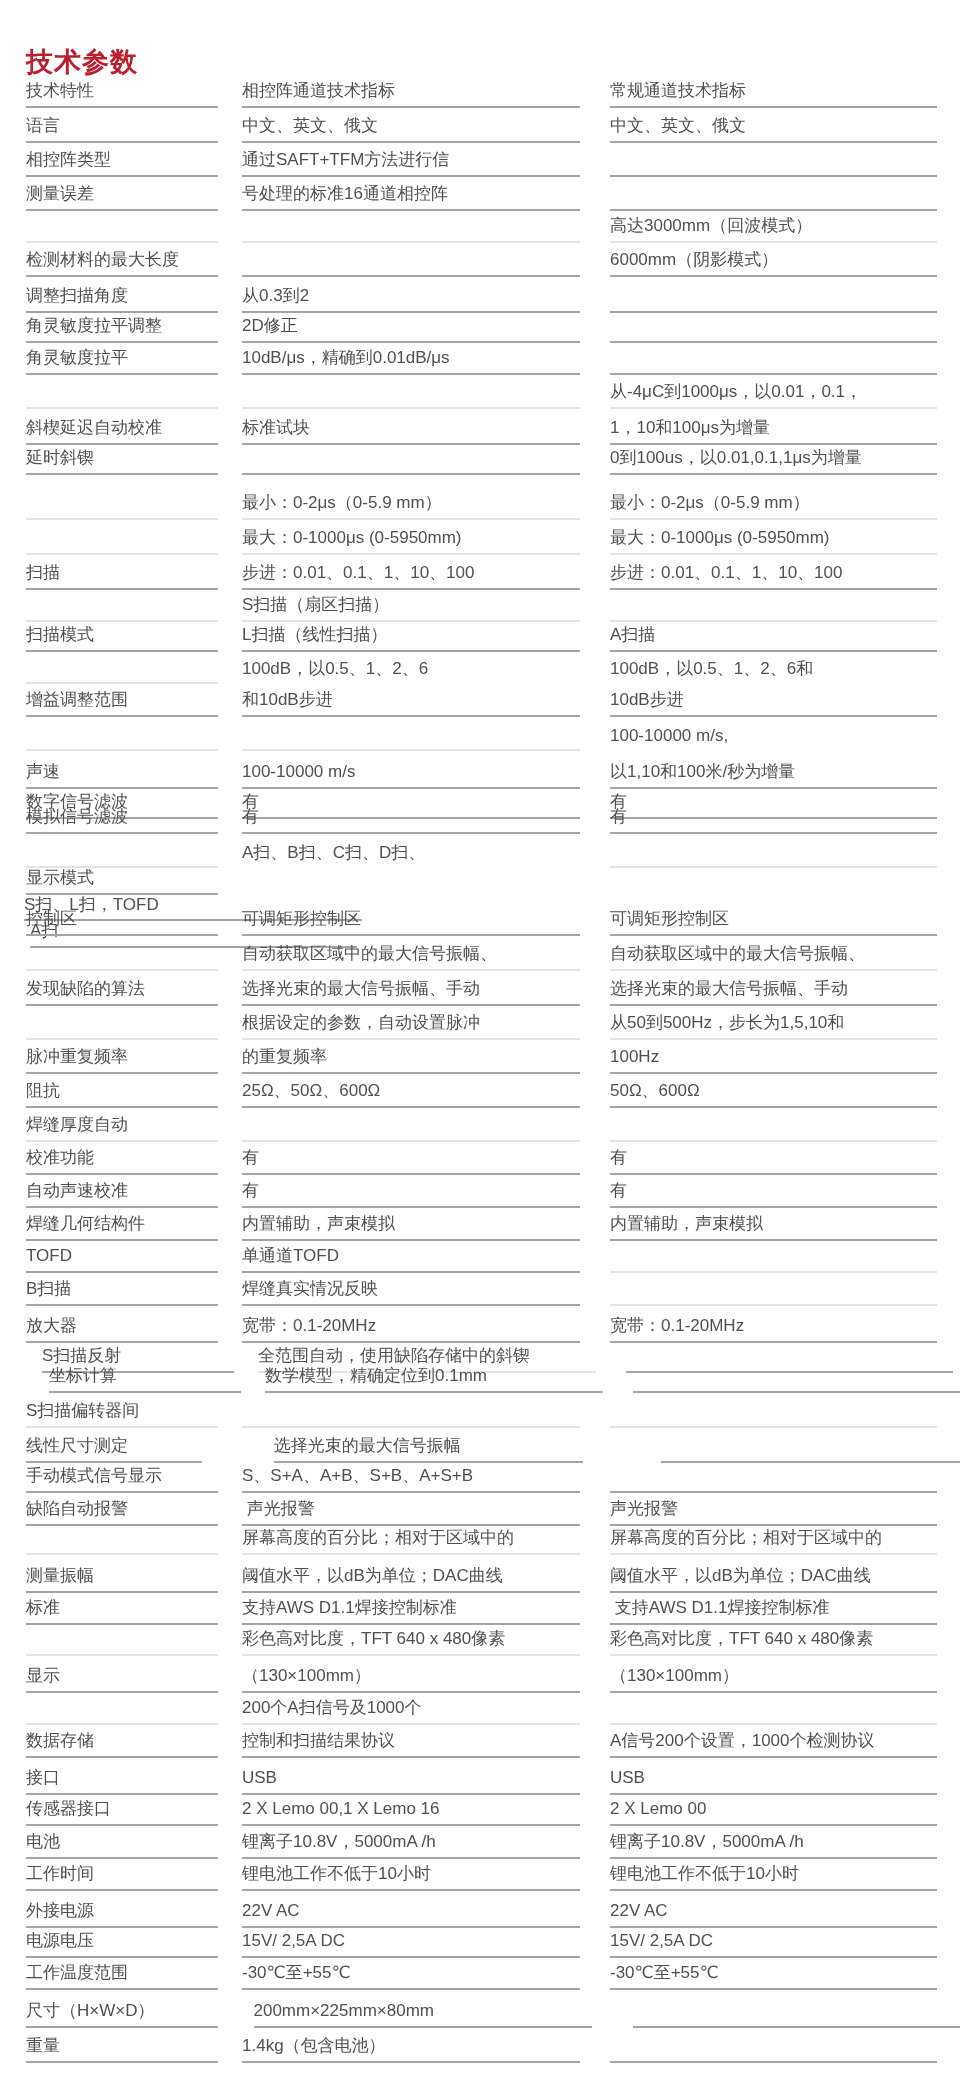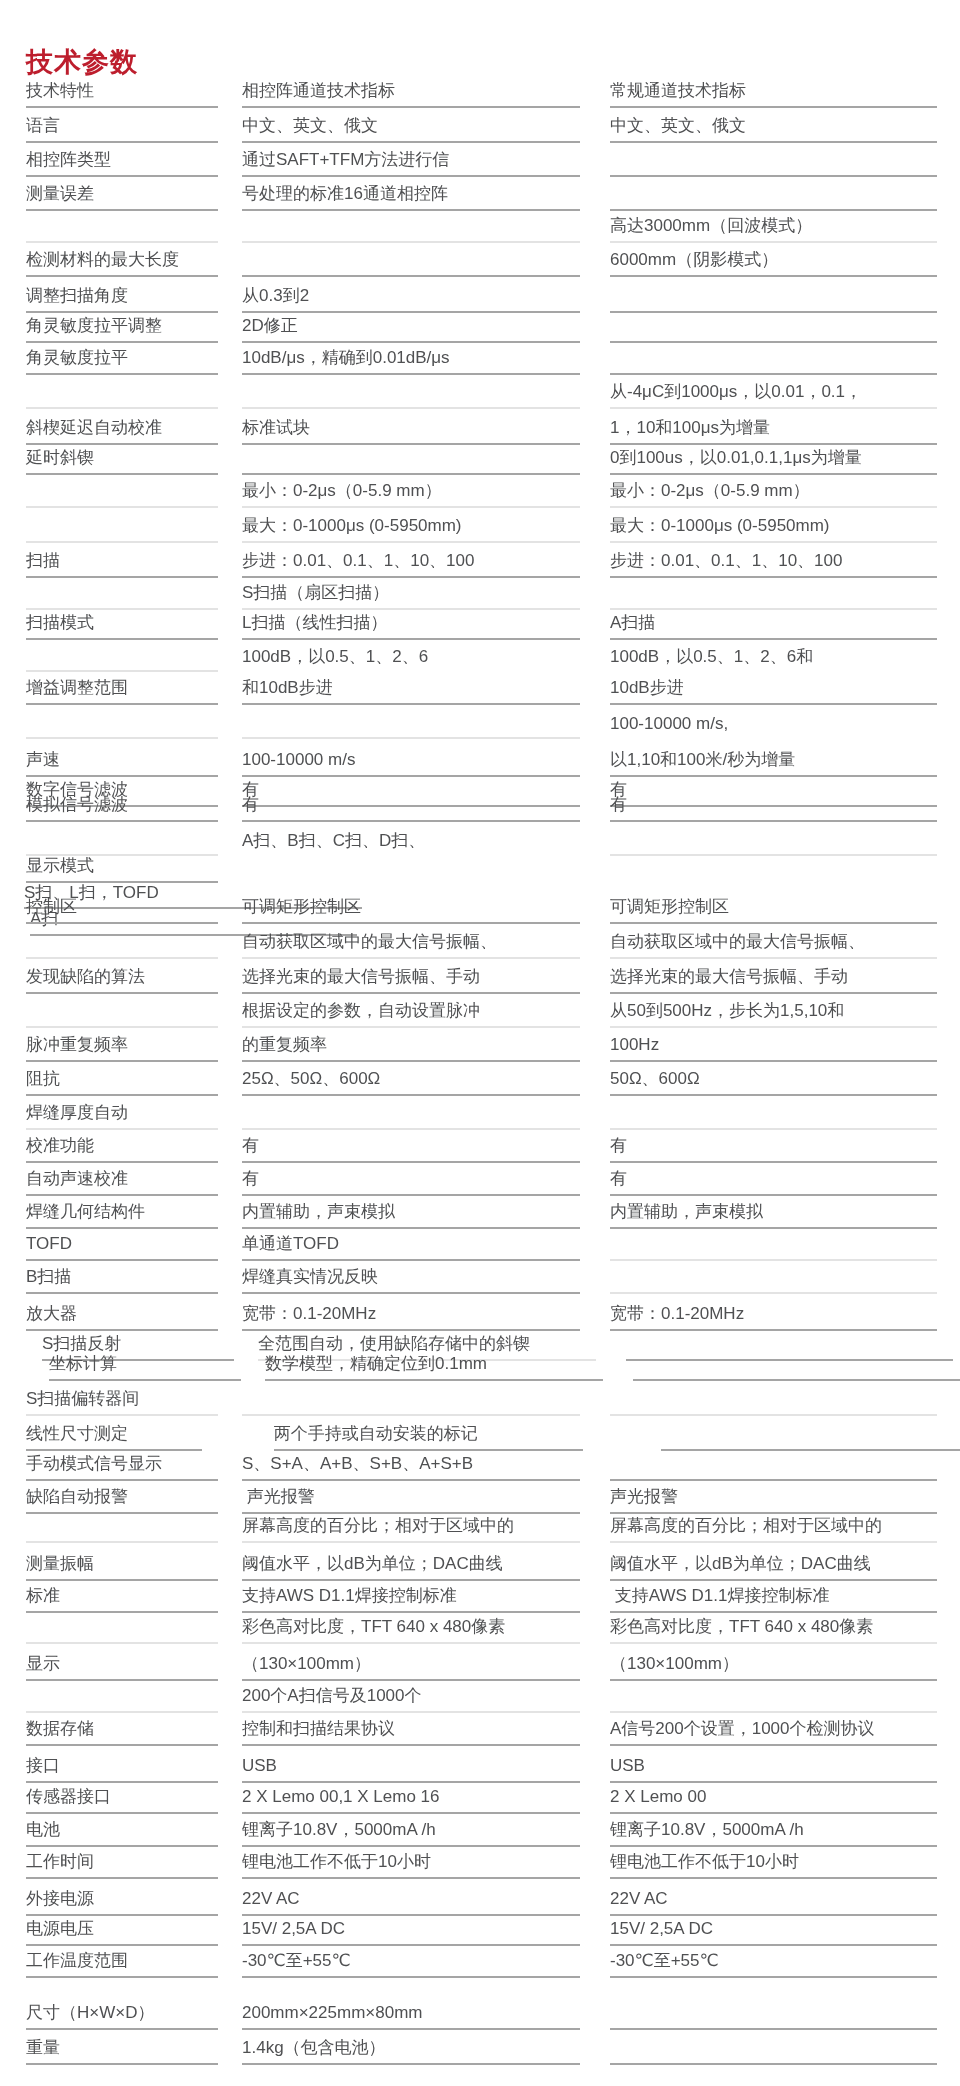--- a/index.html
+++ b/index.html
@@ -88,21 +88,21 @@
     <div class="row" style="height: 36px;">
       <div class="cell c0 b-d">斜楔延迟自动校准</div>
       <div class="cell c1 b-d">标准试块</div>
       <div class="cell c2 b-d">1，10和100μs为增量</div>
     </div>
     <div class="row" style="height: 30px;">
       <div class="cell c0 b-d">延时斜锲</div>
       <div class="cell c1 b-d"></div>
       <div class="cell c2 b-d">0到100us，以0.01,0.1,1μs为增量</div>
     </div>
-    <div class="row" style="height: 33px;">
+    <div class="row" style="height: 45px;">
       <div class="cell c0 b-l"></div>
       <div class="cell c1 b-l">最小：0-2μs（0-5.9 mm）</div>
       <div class="cell c2 b-l">最小：0-2μs（0-5.9 mm）</div>
     </div>
     <div class="row" style="height: 35px;">
       <div class="cell c0 b-l"></div>
       <div class="cell c1 b-l">最大：0-1000μs (0-5950mm)</div>
       <div class="cell c2 b-l">最大：0-1000μs (0-5950mm)</div>
     </div>
     <div class="row" style="height: 35px;">
@@ -235,21 +235,21 @@
       <div class="cell c1 b-d">数学模型，精确定位到0.1mm</div>
       <div class="cell c2 b-d"></div>
     </div>
     <div class="row" style="height: 35px;">
       <div class="cell c0 b-l">S扫描偏转器间</div>
       <div class="cell c1 b-l"></div>
       <div class="cell c2 b-l"></div>
     </div>
     <div class="row" style="height: 35px; gap: 48px;">
       <div class="cell c0 b-d">线性尺寸测定</div>
-      <div class="cell c1 b-d">两个手持或自动安装的标记</div>
+      <div class="cell c1 b-d">选择光束的最大信号振幅</div>
       <div class="cell c2 b-d"></div>
     </div>
     <div class="row" style="height: 30px;">
       <div class="cell c0 b-d">手动模式信号显示</div>
       <div class="cell c1 b-d">S、S+A、A+B、S+B、A+S+B</div>
       <div class="cell c2 b-d"></div>
     </div>
     <div class="row" style="height: 33px;">
       <div class="cell c0 b-d">缺陷自动报警</div>
       <div class="cell c1 b-d"> 声光报警</div>
@@ -318,21 +318,21 @@
     <div class="row" style="height: 30px;">
       <div class="cell c0 b-d">电源电压</div>
       <div class="cell c1 b-d">15V/ 2,5A DC</div>
       <div class="cell c2 b-d">15V/ 2,5A DC</div>
     </div>
     <div class="row" style="height: 32px;">
       <div class="cell c0 b-d">工作温度范围</div>
       <div class="cell c1 b-d">-30℃至+55℃</div>
       <div class="cell c2 b-d">-30℃至+55℃</div>
     </div>
-    <div class="row" style="height: 52px;">
+    <div class="row" style="height: 38px; justify-content: space-between;">
       <div class="cell c0 b-d">尺寸（H×W×D）</div>
       <div class="cell c1 b-d">200mm×225mm×80mm</div>
       <div class="cell c2 b-d"></div>
     </div>
     <div class="row" style="height: 35px;">
       <div class="cell c0 b-d">重量</div>
       <div class="cell c1 b-d">1.4kg（包含电池）</div>
       <div class="cell c2 b-d"></div>
     </div>
   </div>

